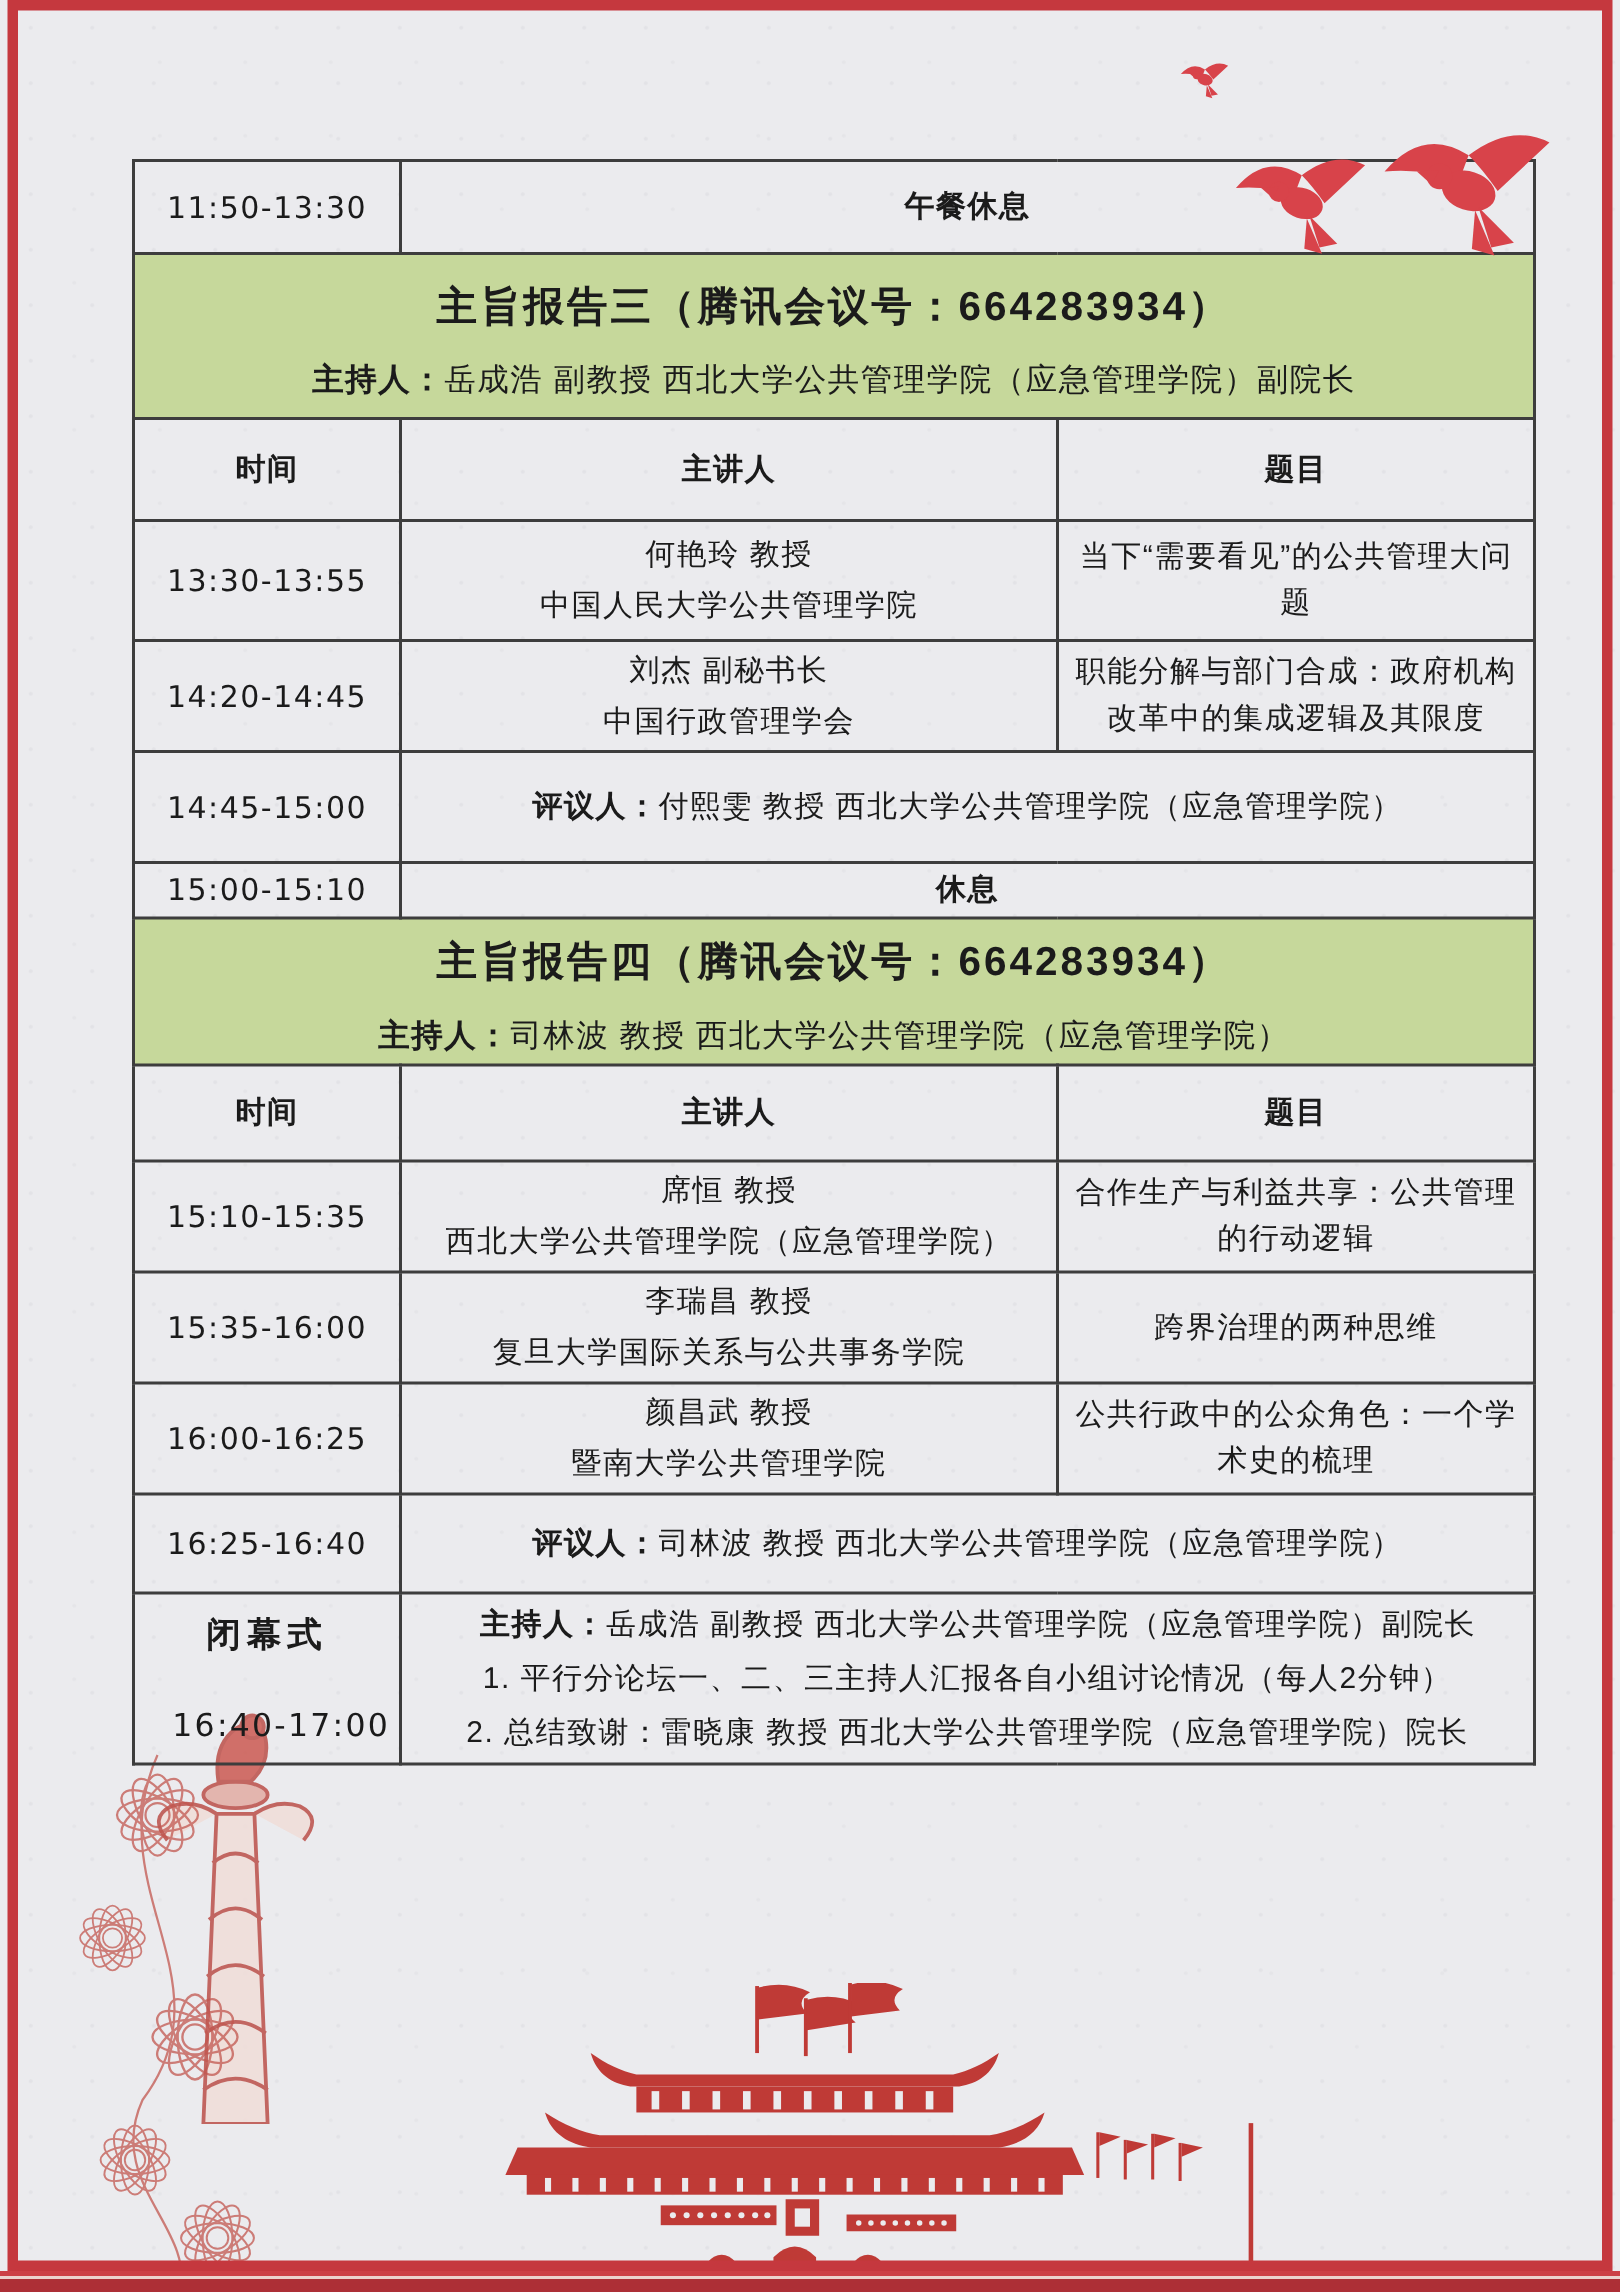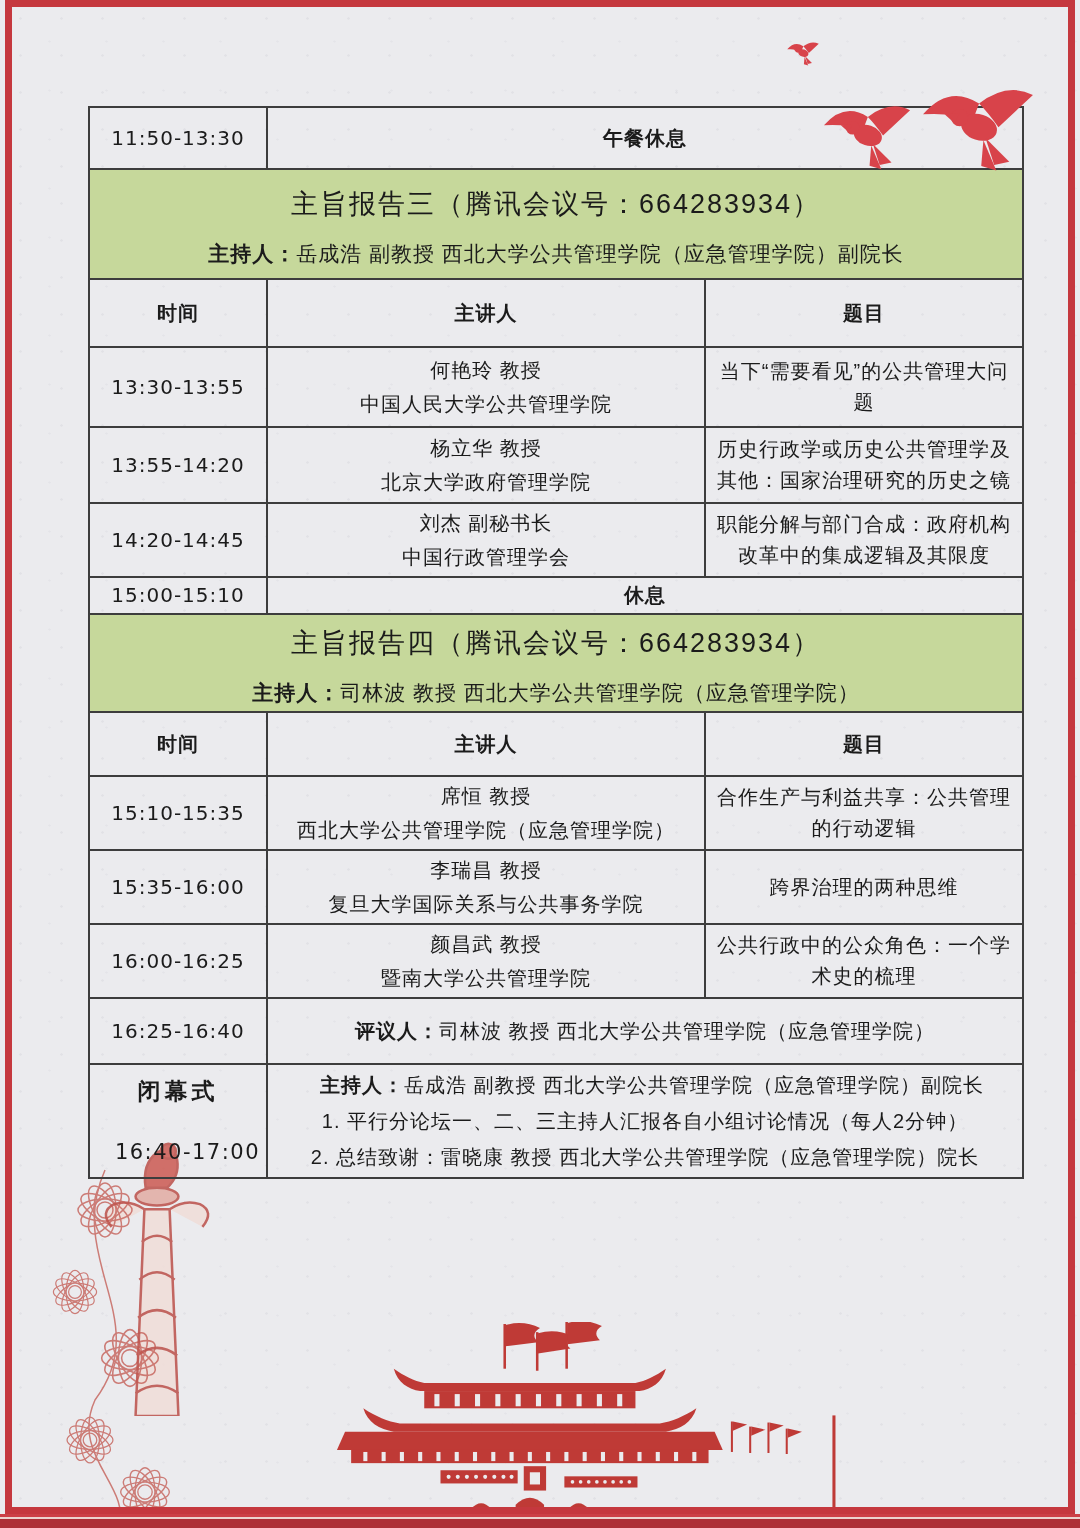--- a/index.html
+++ b/index.html
@@ -19,21 +19,21 @@
   .bottom-band{position:absolute;left:0;right:0;bottom:0;height:14px;z-index:5;
     background:linear-gradient(180deg,#cc4046 0,#cc4046 3px,#ecd3ce 3px,#ecd3ce 5px,#ad2f36 5px,#ad2f36 14px);}
   
   table.schedule{position:absolute;left:88px;top:106px;width:934px;border-collapse:collapse;table-layout:fixed;z-index:2;padding-left:45px;}
   table.schedule td{border:2px solid #3d3d3d;text-align:center;vertical-align:middle;padding:2px 6px;
     font-size:20px;letter-spacing:1px;line-height:1.55;}
   td.time{font-size:21px;letter-spacing:1.5px;font-family:"DejaVu Sans",sans-serif;}
   td.colhead{font-weight:bold;font-size:22px;border-radius:29px;}
   td.spanlabel{font-weight:bold;font-size:21px;margin-left:40px;}
   .band{background:#c6d89b;}
-  .band-title{font-size:27px;font-weight:normal;letter-spacing:2px;text-align:center;padding-top:6px;}
+  .band-title{font-size:27px;font-weight:bold;letter-spacing:2px;text-align:center;padding-top:6px;}
   .band-host{font-size:21px;text-align:center;margin-top:12px;}
   .band-host b{font-weight:bold;}
   .cell-2line div{line-height:1.7;}
   td.closing-desc{text-align:left;padding:8px 14px 8px 22px;}
   td.closing-desc .line{line-height:1.8;}
   td.closing-desc .line.first{text-indent:14px;}
   .closing-name{font-weight:bold;font-size:23px;letter-spacing:4px;}
   .closing-time{font-size:21px;letter-spacing:1.5px;margin-top:26px;font-family:"DejaVu Sans",sans-serif;text-align:right;}
   
   .deco{position:absolute;pointer-events:none;}
@@ -77,37 +77,35 @@
   </tr>
 
   <tr style="height:80px">
     <td class="time">13:30-13:55</td>
     <td class="cell-2line">
       <div>何艳玲 教授</div>
       <div>中国人民大学公共管理学院</div>
     </td>
     <td>当下“需要看见”的公共管理大问题</td>
   </tr>
-  <tr style="height:76px">
-    <td class="time">13:55-14:20</td>
-    <td class="cell-2line">
-      <div>杨立华 教授</div>
-      <div>北京大学政府管理学院</div>
-    </td>
-    <td>历史行政学或历史公共管理学及其他：国家治理研究的历史之镜</td>
-  </tr>
   <tr style="height:56px">
     <td class="time">14:20-14:45</td>
     <td class="cell-2line">
       <div>刘杰 副秘书长</div>
       <div>中国行政管理学会</div>
     </td>
     <td>职能分解与部门合成：政府机构改革中的集成逻辑及其限度</td>
   </tr>
 
+  <tr style="height:74px">
+    <td class="time">14:45-15:00</td>
+    <td colspan="2">
+      <b>评议人：</b><span>付熙雯 教授 西北大学公共管理学院（应急管理学院）</span>
+    </td>
+  </tr>
 
   <tr style="height:32px">
     <td class="time">15:00-15:10</td>
     <td colspan="2" class="spanlabel">休息</td>
   </tr>
 
   <tr style="height:92px">
     <td colspan="3" class="band">
       <div class="band-title">主旨报告四（腾讯会议号：664283934）</div>
       <div class="band-host">

